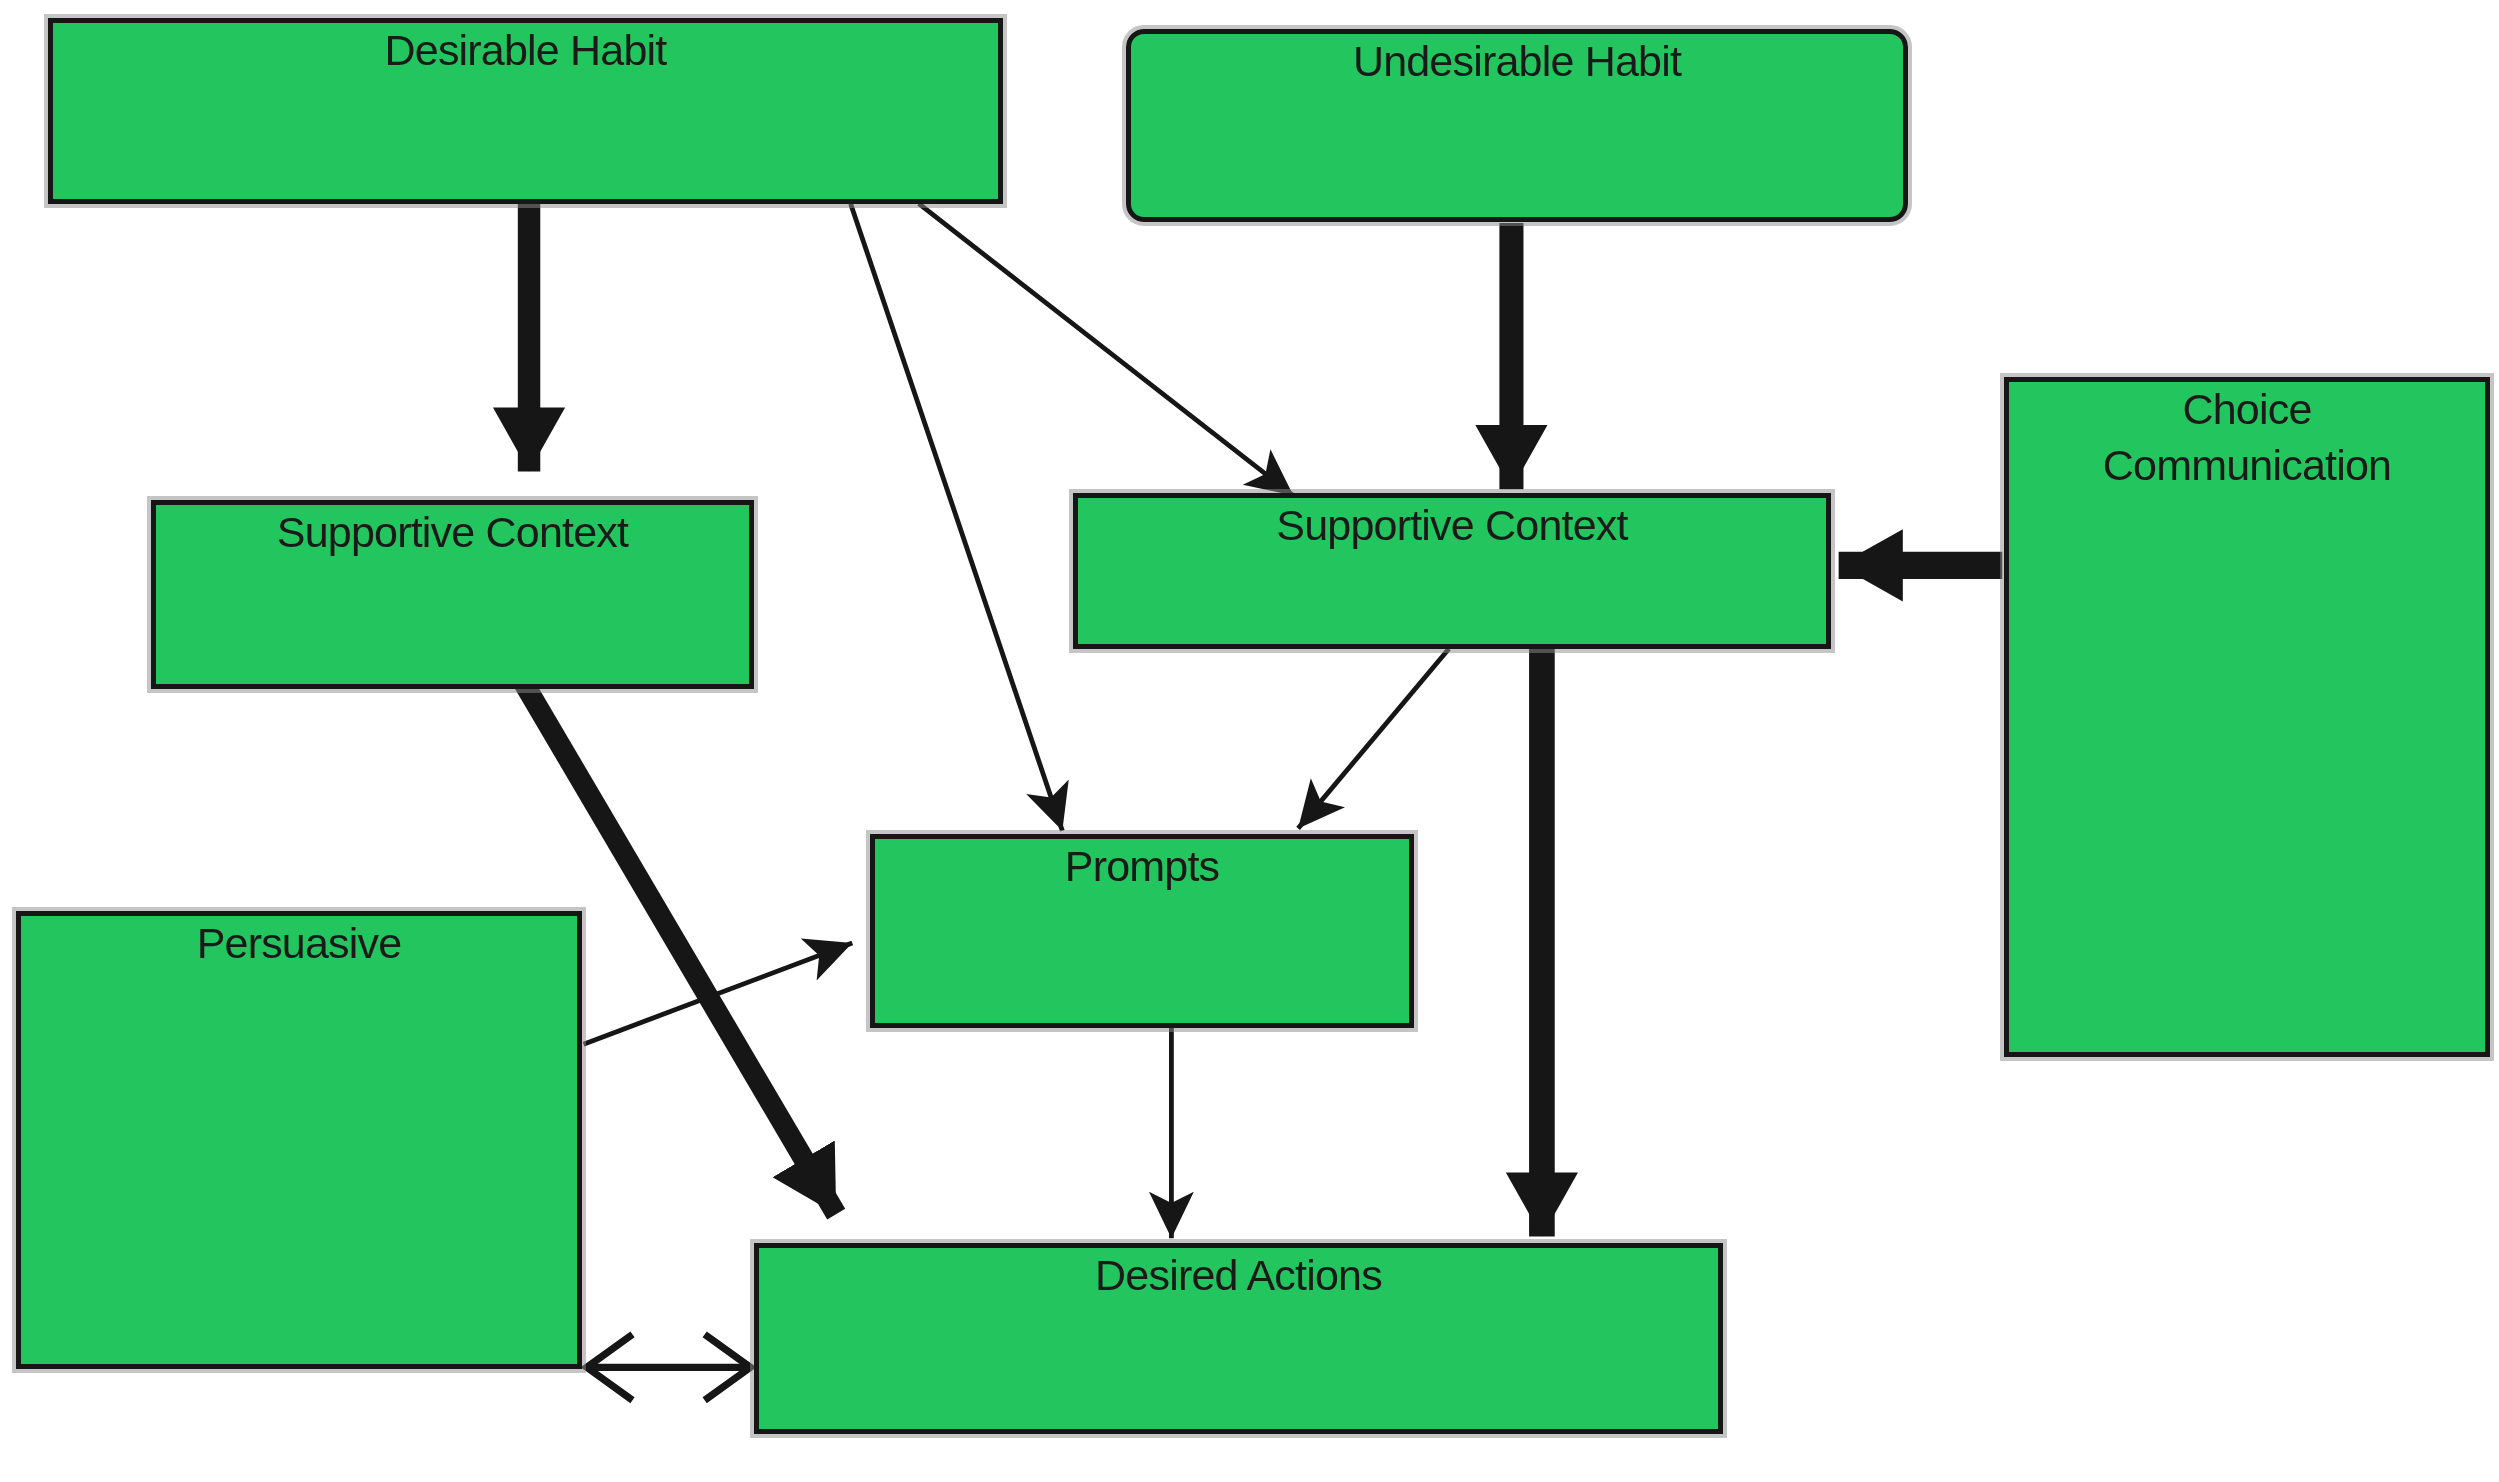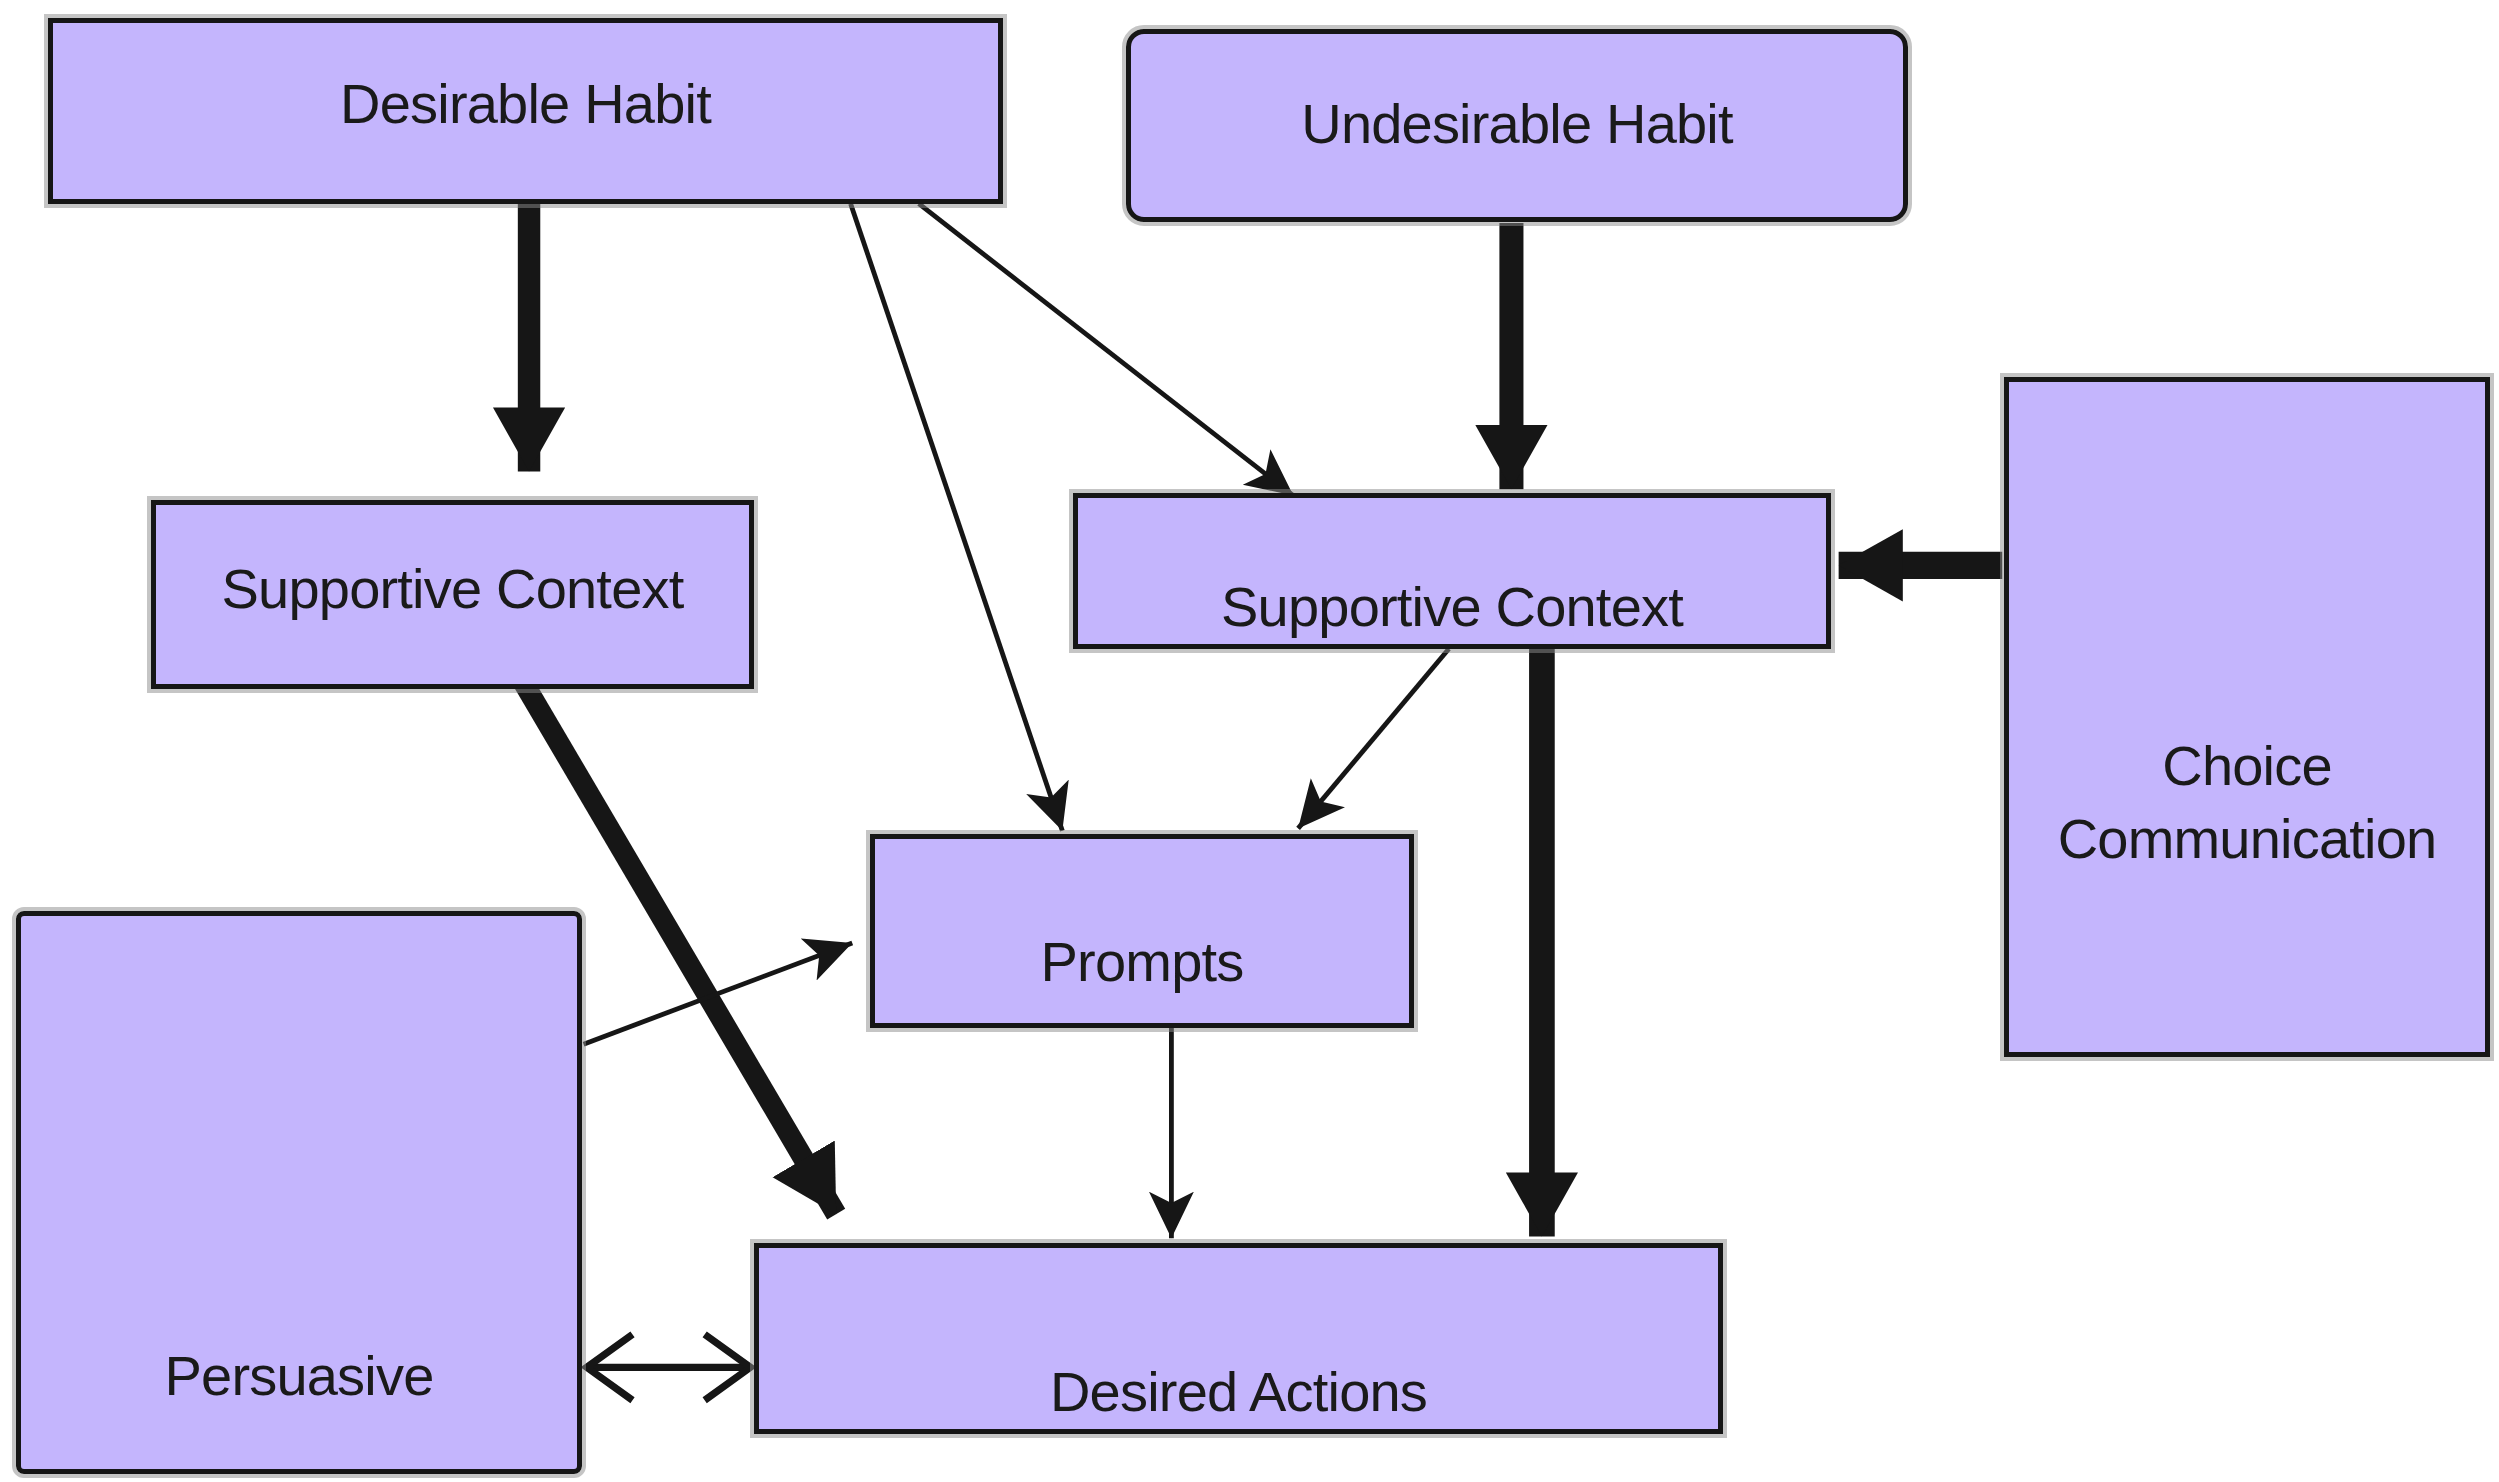--- a/index.html
+++ b/index.html
@@ -7,29 +7,29 @@
     position:relative;
     width:2500px;height:1482px;
     background:#ffffff;
     overflow:hidden;
     font-family:"Liberation Sans", sans-serif;
   }
   #edges{position:absolute;left:0;top:0;width:2500px;height:1482px;}
   .node{
     position:absolute;
     box-sizing:border-box;
-    background:#c4b5fd;
+    background:#22c55e;
     border:5.6px solid #161616;
     outline:4px solid rgba(140,140,140,0.5);
     display:flex;
     flex-direction:column;
     align-items:center;
-    justify-content:flex-end;
+    justify-content:flex-start;
     text-align:center;
-    font-size:56px;
+    font-size:43px;
     line-height:1.3;
     letter-spacing:-0.8px;
     color:#1a1a1a;
     white-space:nowrap;
   }
   .node span{display:block;}
 </style>
 </head>
 <body>
 
@@ -81,21 +81,21 @@
 
   <div class="node" style="left:2004px;top:341px;width:486px;height:680px;padding-bottom:176px;margin-top:36px;">
     <span>Choice</span>
     <span>Communication</span>
   </div>
 
   <div class="node" style="left:870px;top:834px;width:544px;height:194px;padding-bottom:24px;">
     <span>Prompts</span>
   </div>
 
-  <div class="node" style="left:16px;top:911px;width:566px;height:563px;padding-bottom:56px;border-radius:8px;">
+  <div class="node" style="left:16px;top:911px;width:566px;height:458px;padding-bottom:56px;">
     <span>Persuasive</span>
   </div>
 
   <div class="node" style="left:754px;top:1243px;width:969px;height:191px;">
     <span>Desired Actions</span>
   </div>
 
 </div>
 
 

